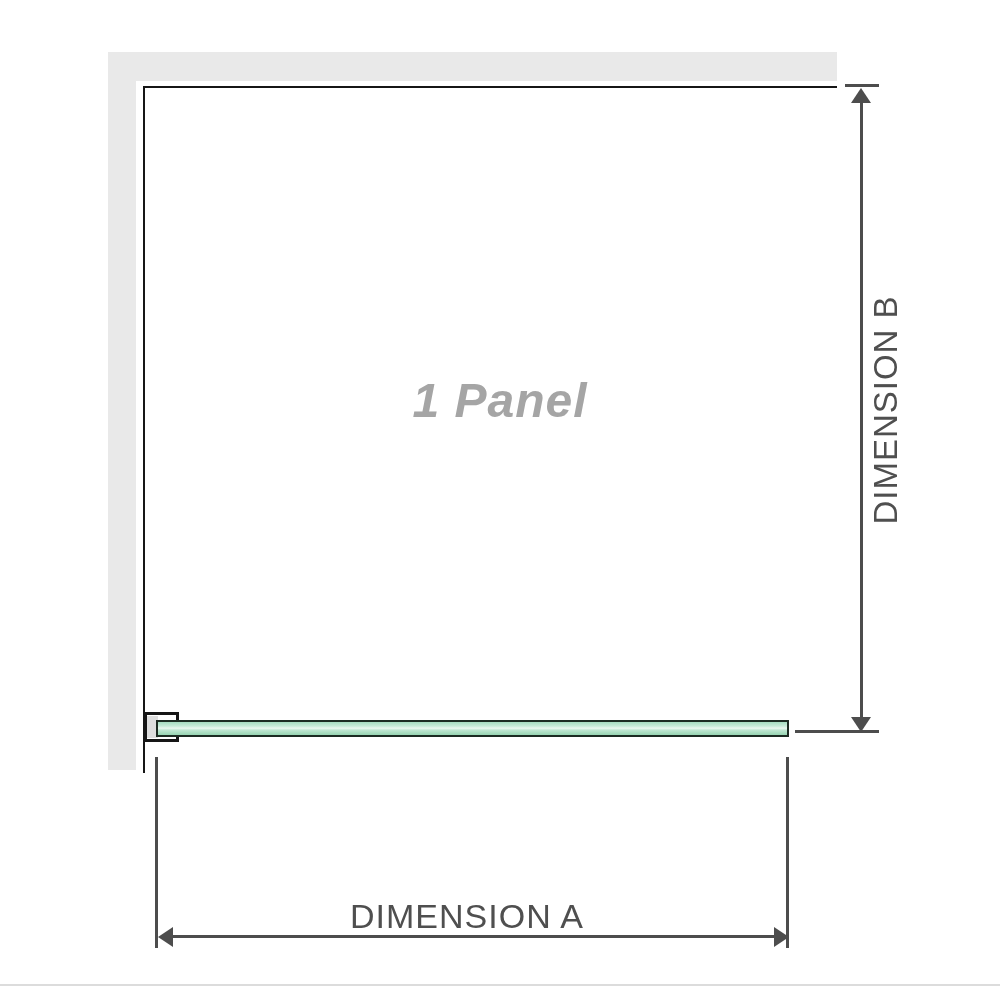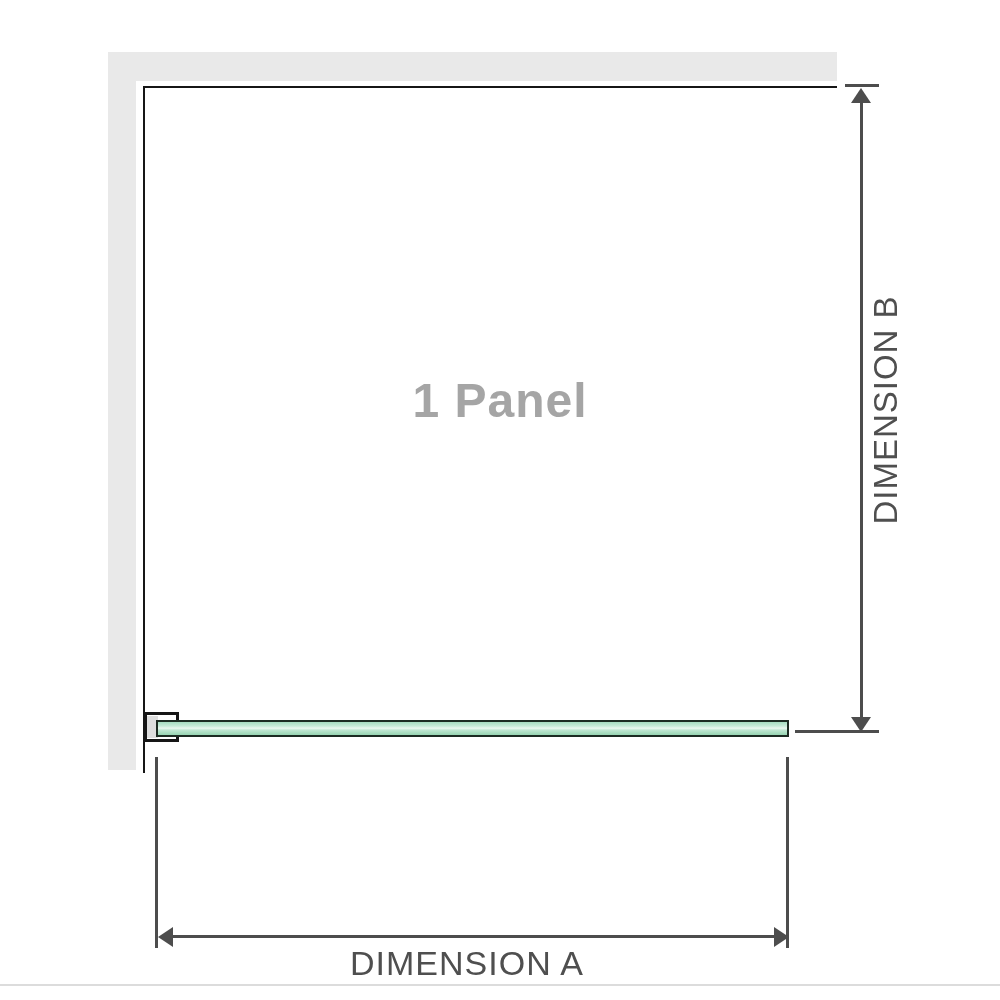--- a/index.html
+++ b/index.html
@@ -114,34 +114,35 @@
     border-bottom: 10px solid transparent;
     border-right: 15px solid var(--dim-line, #4d4d4d);
   }
   .dima-arrow-right {
     left: 774px; top: 927px; width: 0; height: 0;
     border-top: 10px solid transparent;
     border-bottom: 10px solid transparent;
     border-left: 15px solid var(--dim-line, #4d4d4d);
   }
   .dima-label {
-    left: 467px; top: 963px;
+    left: 467px; top: 916px;
     transform: translate(-50%, -50%);
     white-space: nowrap;
     font-size: 34px;
     letter-spacing: 1px;
     color: var(--dim-text, #4f4f4f);
   }
 
   
   .panel-label {
     left: 500px; top: 400px;
     transform: translate(-50%, -50%);
     white-space: nowrap;
     font-size: 48px;
+    font-style: italic;
     font-weight: 700;
     letter-spacing: 1px;
     color: var(--panel-text, #a5a5a5);
   }
 
   
   .bottom-rule {
     left: 0; top: 984px; width: 1000px; height: 2px;
     background: var(--bottom-rule, #dcdcdc);
   }

